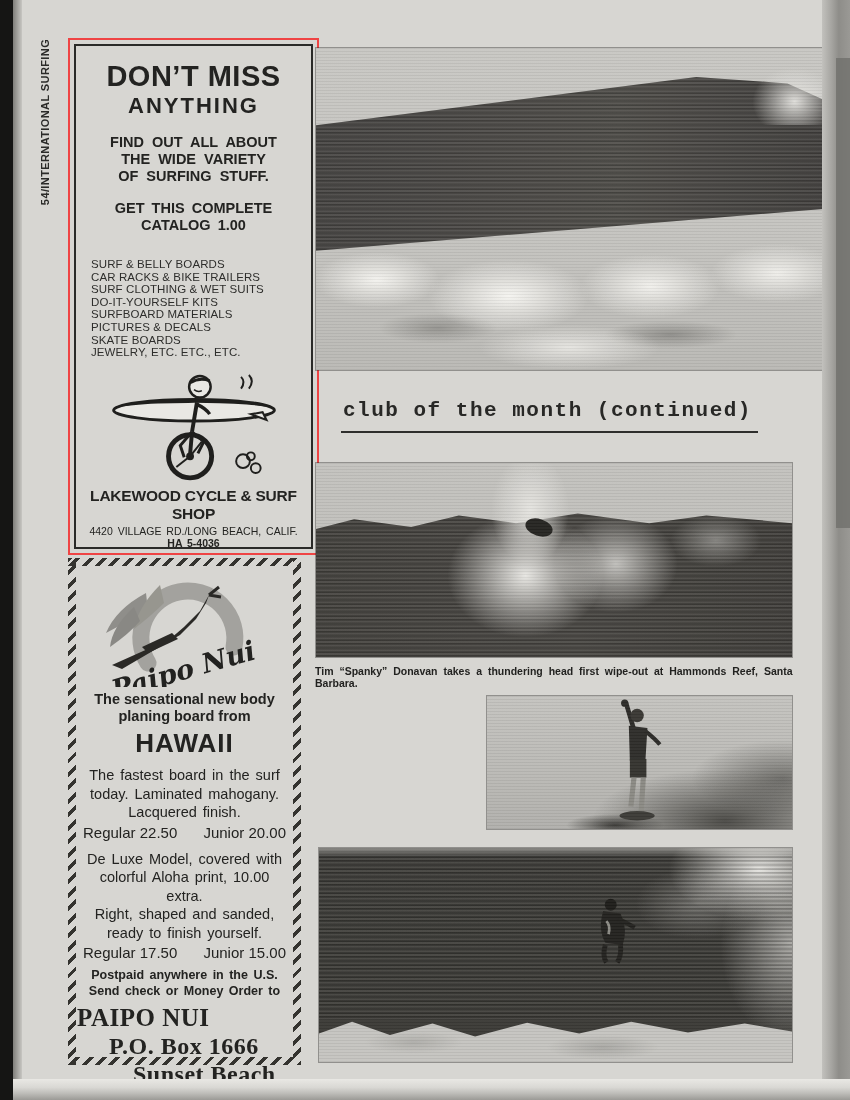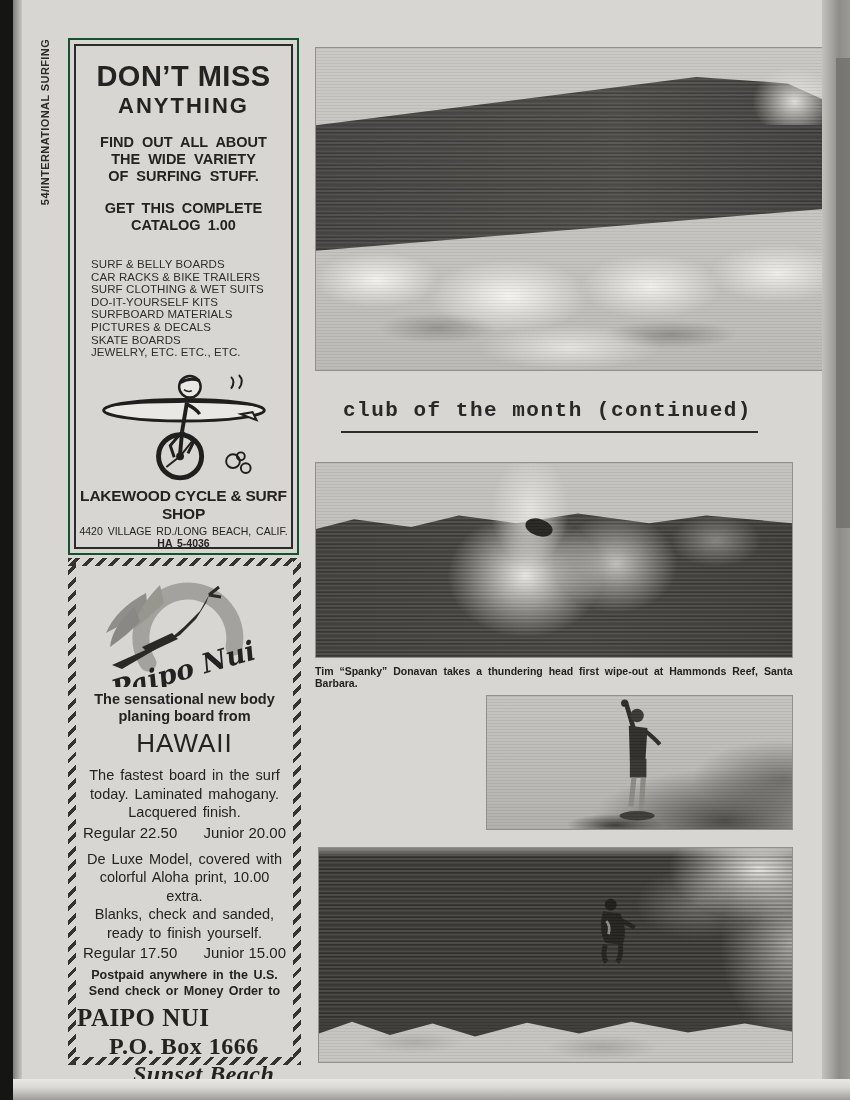--- a/index.html
+++ b/index.html
@@ -11,50 +11,50 @@
         background:linear-gradient(90deg,#7f7e7a,#c7c6c2);}
   .right-edge{position:absolute;left:822px;top:0;width:28px;height:1100px;
         background:linear-gradient(90deg,#c2c1bd,#a5a4a0 35%,#8e8d89 60%,#9a9995);}
   .right-edge-dark{position:absolute;left:836px;top:58px;width:14px;height:470px;
         background:#6e6d69;opacity:.75;}
   .bottom-edge{position:absolute;left:13px;top:1079px;width:837px;height:21px;
         background:linear-gradient(180deg,#e9e8e4 0%,#d9d8d4 40%,#bcbbb7 70%,#9b9a96 100%);}
   .folio{position:absolute;left:45px;top:122px;transform:translate(-50%,-50%) rotate(-90deg);
         white-space:nowrap;font-size:11px;font-weight:bold;letter-spacing:.4px;color:#2b2b29;}
   
-  .catalog{position:absolute;left:68px;top:38px;width:227px;height:513px;border:2px solid #14532d;}
+  .catalog{position:absolute;left:68px;top:38px;width:227px;height:513px;border:2px solid #ef4444;padding-left:20px;}
   .catalog-inner{position:absolute;inset:4px;border:2px solid #2a2a28;text-align:center;}
   .cat-title1{margin-top:14px;font-size:29px;font-weight:bold;letter-spacing:.5px;}
   .cat-title2{margin-top:0;font-size:22px;font-weight:bold;letter-spacing:2px;}
   .cat-pitch{margin-top:15px;font-size:14.5px;font-weight:bold;line-height:17px;word-spacing:4px;}
   .cat-offer{margin-top:15px;font-size:14.5px;font-weight:bold;line-height:17px;word-spacing:3px;}
   .cat-list{margin:24px 0 0 15px;text-align:left;font-size:11.5px;line-height:12.6px;
         letter-spacing:.1px;color:#2e2e2c;}
   .cat-mascot{margin-top:4px;}
   .cat-store{margin-top:2px;font-size:15.5px;font-weight:bold;letter-spacing:-.2px;}
   .cat-addr{margin-top:2px;font-size:10.5px;font-weight:normal;word-spacing:2px;}
   .cat-phone{font-size:10.5px;font-weight:bold;word-spacing:2px;}
   
   .paipo{position:absolute;left:68px;top:558px;width:233px;height:507px;}
   .hatch{position:absolute;background:repeating-linear-gradient(-45deg,#34332f 0 3.5px,transparent 3.5px 9.5px);}
   .hatch-top{left:0;top:0;right:0;height:8px;}
   .hatch-bottom{left:0;bottom:0;right:0;height:8px;}
   .hatch-left{left:0;top:0;bottom:0;width:8px;}
   .hatch-right{right:0;top:0;bottom:0;width:8px;}
   .paipo-inner{position:absolute;inset:9px;text-align:center;}
   .paipo-tagline{font-size:14.5px;font-weight:bold;line-height:17px;}
-  .paipo-headline{margin-top:3px;font-size:26px;font-weight:normal;letter-spacing:1px;}
+  .paipo-headline{margin-top:3px;font-size:26px;font-weight:bold;letter-spacing:1px;}
   .paipo-body{margin-top:7px;text-align:center;font-size:14.5px;line-height:18.5px;word-spacing:2px;padding:0 4px;}
   .paipo-body.center{text-align:center;}
   .price-row{display:flex;justify-content:space-between;padding:0 6px;font-size:15px;margin-top:2px;}
   .paipo-post{margin-top:7px;font-size:12.5px;font-weight:bold;line-height:15.5px;word-spacing:2px;}
   .serifline{font-family:"Liberation Serif",serif;font-weight:bold;font-size:24px;line-height:28px;
         text-align:left;letter-spacing:.5px;}
   .paipo-company{margin-top:5px;font-size:25px;}
-  .ind1{padding-left:32px;}.ind2{padding-left:56px;font-style:italic;}.ind3{padding-left:78px;}
+  .ind1{padding-left:32px;}.ind2{padding-left:56px;}.ind3{padding-left:78px;}
   
   .photo{position:absolute;overflow:hidden;border:1px solid rgba(40,40,38,.4);}
   .photo::after{content:"";position:absolute;inset:0;pointer-events:none;
         background:repeating-linear-gradient(180deg,rgba(0,0,0,.05) 0 1px,rgba(255,255,255,.03) 1px 3px);}
   .caption{position:absolute;font-size:10.5px;font-weight:bold;word-spacing:3px;color:#222220;}
   .heading{position:absolute;font-family:"Liberation Mono",monospace;font-weight:bold;
         font-size:21px;letter-spacing:1.5px;color:#282826;white-space:nowrap;}
   .heading-rule{position:absolute;background:#2e2e2c;}
   .caption-right{text-align:right;line-height:13.5px;}
   
@@ -207,21 +207,21 @@
       </div>
       <div class="price-row">
         <span>Regular 22.50</span>
         <span>Junior 20.00</span>
       </div>
       <div class="paipo-body" style="margin-top:9px">
         <div>De Luxe Model, covered with</div>
         <div>colorful Aloha print, 10.00 extra.</div>
       </div>
       <div class="paipo-body center" style="margin-top:0">
-        <div>Blanks, check and sanded,</div>
+        <div>Right, shaped and sanded,</div>
         <div>ready to finish yourself.</div>
       </div>
       <div class="price-row">
         <span>Regular 17.50</span>
         <span>Junior 15.00</span>
       </div>
       <div class="paipo-post">
         <div>Postpaid anywhere in the U.S.</div>
         <div>Send check or Money Order to</div>
       </div>

